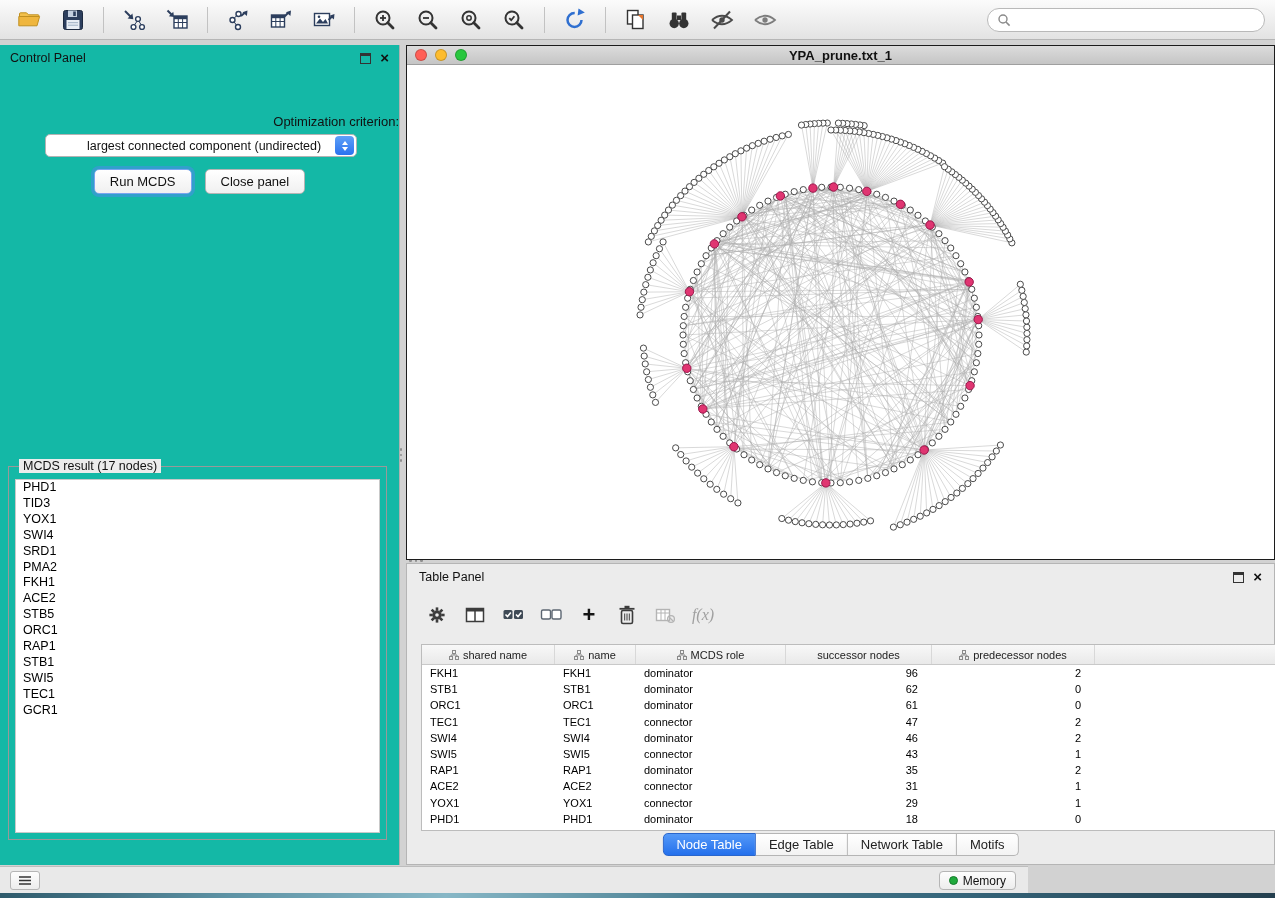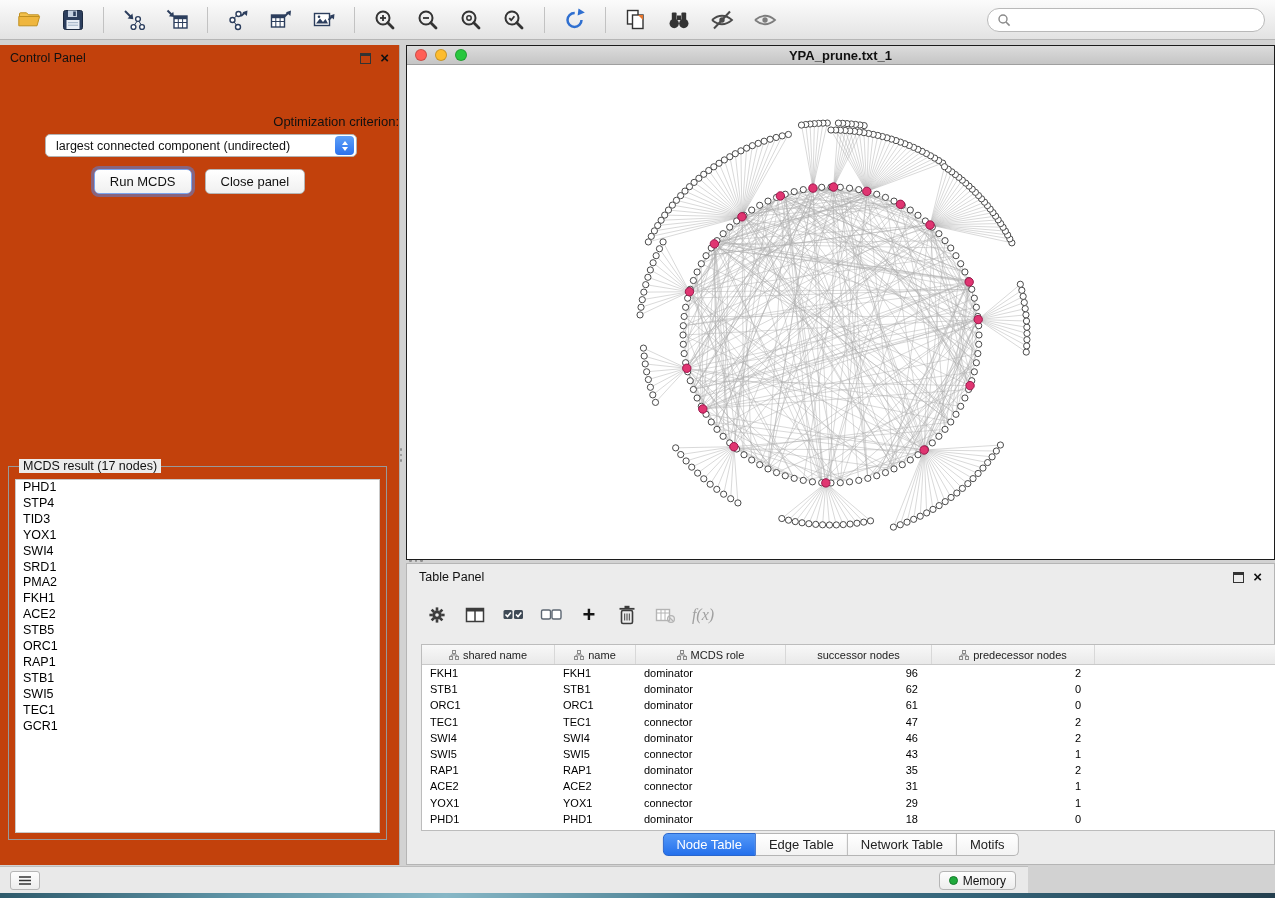--- a/index.html
+++ b/index.html
@@ -12,36 +12,36 @@
     display:flex;align-items:center;padding:0 10px;gap:3px;}
   .tbtn{width:40px;height:32px;display:flex;align-items:center;justify-content:center;border-radius:4px;}
   .tsep{width:1px;height:26px;background:#c2c2c2;margin:0 7px;}
   .toolbar-search{margin-left:auto;width:278px;height:24px;box-sizing:border-box;background:#fff;
     border:1px solid #b9b9b9;border-radius:13px;display:flex;align-items:center;padding:0 9px;gap:6px;}
   .toolbar-search input{border:none;outline:none;flex:1;font-size:12px;background:transparent;
     font-family:"Liberation Sans",sans-serif;}
 
   
   .control-panel{position:absolute;left:0;top:45px;width:400px;height:820px;box-sizing:border-box;
-    background:#c2410c;border-right:1px solid #b0b0b0;}
+    background:#14b8a6;border-right:1px solid #b0b0b0;}
   .cp-header{height:26px;display:flex;align-items:center;padding:0 10px;font-size:12.5px;color:#111;}
   .win-btns{margin-left:auto;display:flex;align-items:center;gap:9px;}
   .float-ico{width:9px;height:7px;border:1.5px solid #333;border-top:3px solid #333;display:inline-block;}
   .close-ico{font-size:15px;font-weight:bold;color:#111;line-height:12px;}
   .seg-group{display:flex;}
   .cp-tabs{position:absolute;top:29px;left:50%;transform:translateX(-50%);}
   .seg{background:linear-gradient(#fff,#f3f3f3);border:1px solid #b5b5b5;border-left-width:0;
     padding:3px 13px;font-size:13px;color:#222;white-space:nowrap;}
   .seg:first-child{border-left-width:1px;border-radius:5px 0 0 5px;}
   .seg:last-child{border-radius:0 5px 5px 0;}
   .seg.active{background:linear-gradient(#5499f8,#2470ec);border-color:#2a66cc;color:#fff;}
   .opt-label{position:absolute;top:69px;left:0;right:0;text-align:right;font-size:13px;color:#111;}
   .criterion{position:absolute;top:89px;left:45px;width:312px;height:23px;box-sizing:border-box;
     background:#fff;border:1px solid #b3b3b3;border-radius:5px;display:flex;align-items:center;}
-  .criterion-text{flex:1;font-size:12.5px;padding-left:10px;color:#111;white-space:nowrap;overflow:hidden;}
+  .criterion-text{flex:1;font-size:12.5px;padding-left:10px;color:#111;white-space:nowrap;overflow:hidden;margin-left:31px;}
   .criterion-chev{width:19px;height:19px;margin:1px 2px 1px 0;border-radius:4px;
     background:linear-gradient(#5ea0f8,#2b72ee);display:flex;flex-direction:column;
     align-items:center;justify-content:center;}
   .chev-up{width:0;height:0;border-left:3.5px solid transparent;border-right:3.5px solid transparent;
     border-bottom:4.5px solid #fff;margin-bottom:2px;}
   .chev-down{width:0;height:0;border-left:3.5px solid transparent;border-right:3.5px solid transparent;
     border-top:4.5px solid #fff;}
   .btn-row{position:absolute;top:124px;left:0;right:0;display:flex;justify-content:center;gap:13px;}
   .btn{height:23px;padding:0 15px;font-size:13px;color:#111;background:linear-gradient(#fff,#f0f0f0);
     border:1px solid #b5b5b5;border-radius:5px;display:flex;align-items:center;}
@@ -275,21 +275,20 @@
       </span>
     </div>
     <div class="btn-row">
       <div class="btn focus">Run MCDS</div>
       <div class="btn">Close panel</div>
     </div>
     <div class="mcds-group">
       <span class="mcds-legend">MCDS result (17 nodes)</span>
       <div class="mcds-list" id="mcds-list">
           <div class="mcds-item">PHD1</div>
-          <div class="mcds-item">STP4</div>
           <div class="mcds-item">TID3</div>
           <div class="mcds-item">YOX1</div>
           <div class="mcds-item">SWI4</div>
           <div class="mcds-item">SRD1</div>
           <div class="mcds-item">PMA2</div>
           <div class="mcds-item">FKH1</div>
           <div class="mcds-item">ACE2</div>
           <div class="mcds-item">STB5</div>
           <div class="mcds-item">ORC1</div>
           <div class="mcds-item">RAP1</div>

